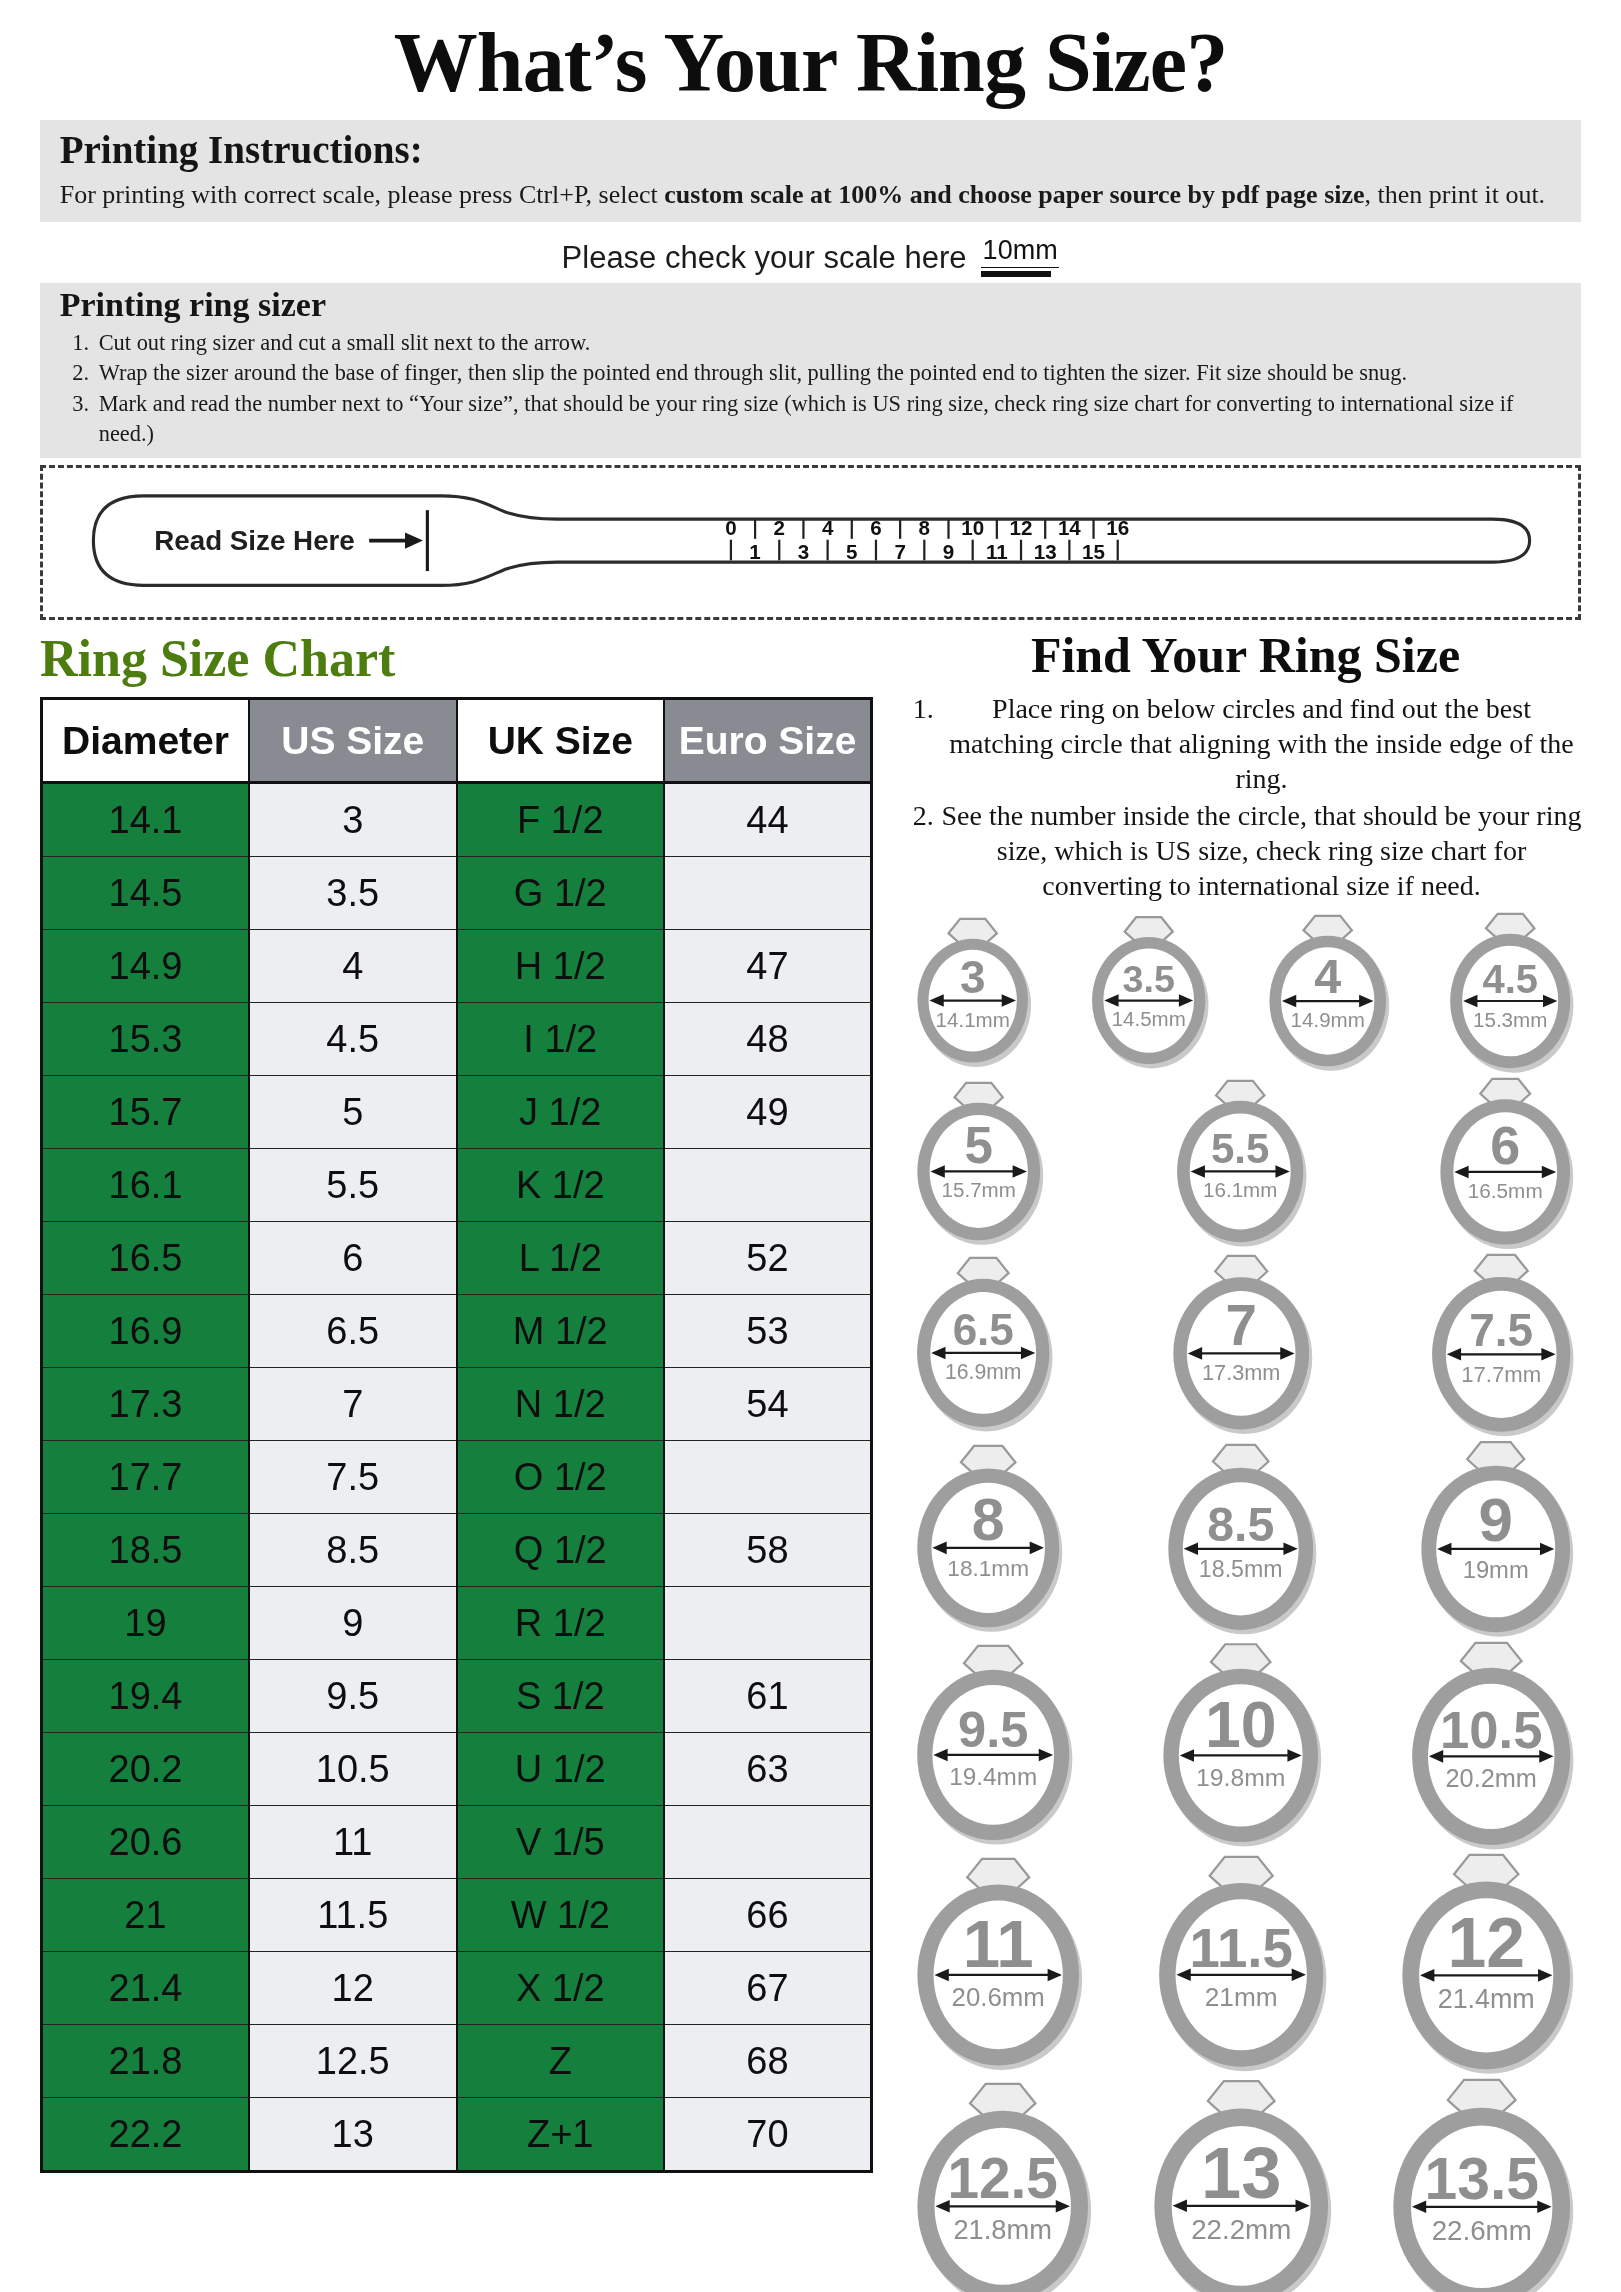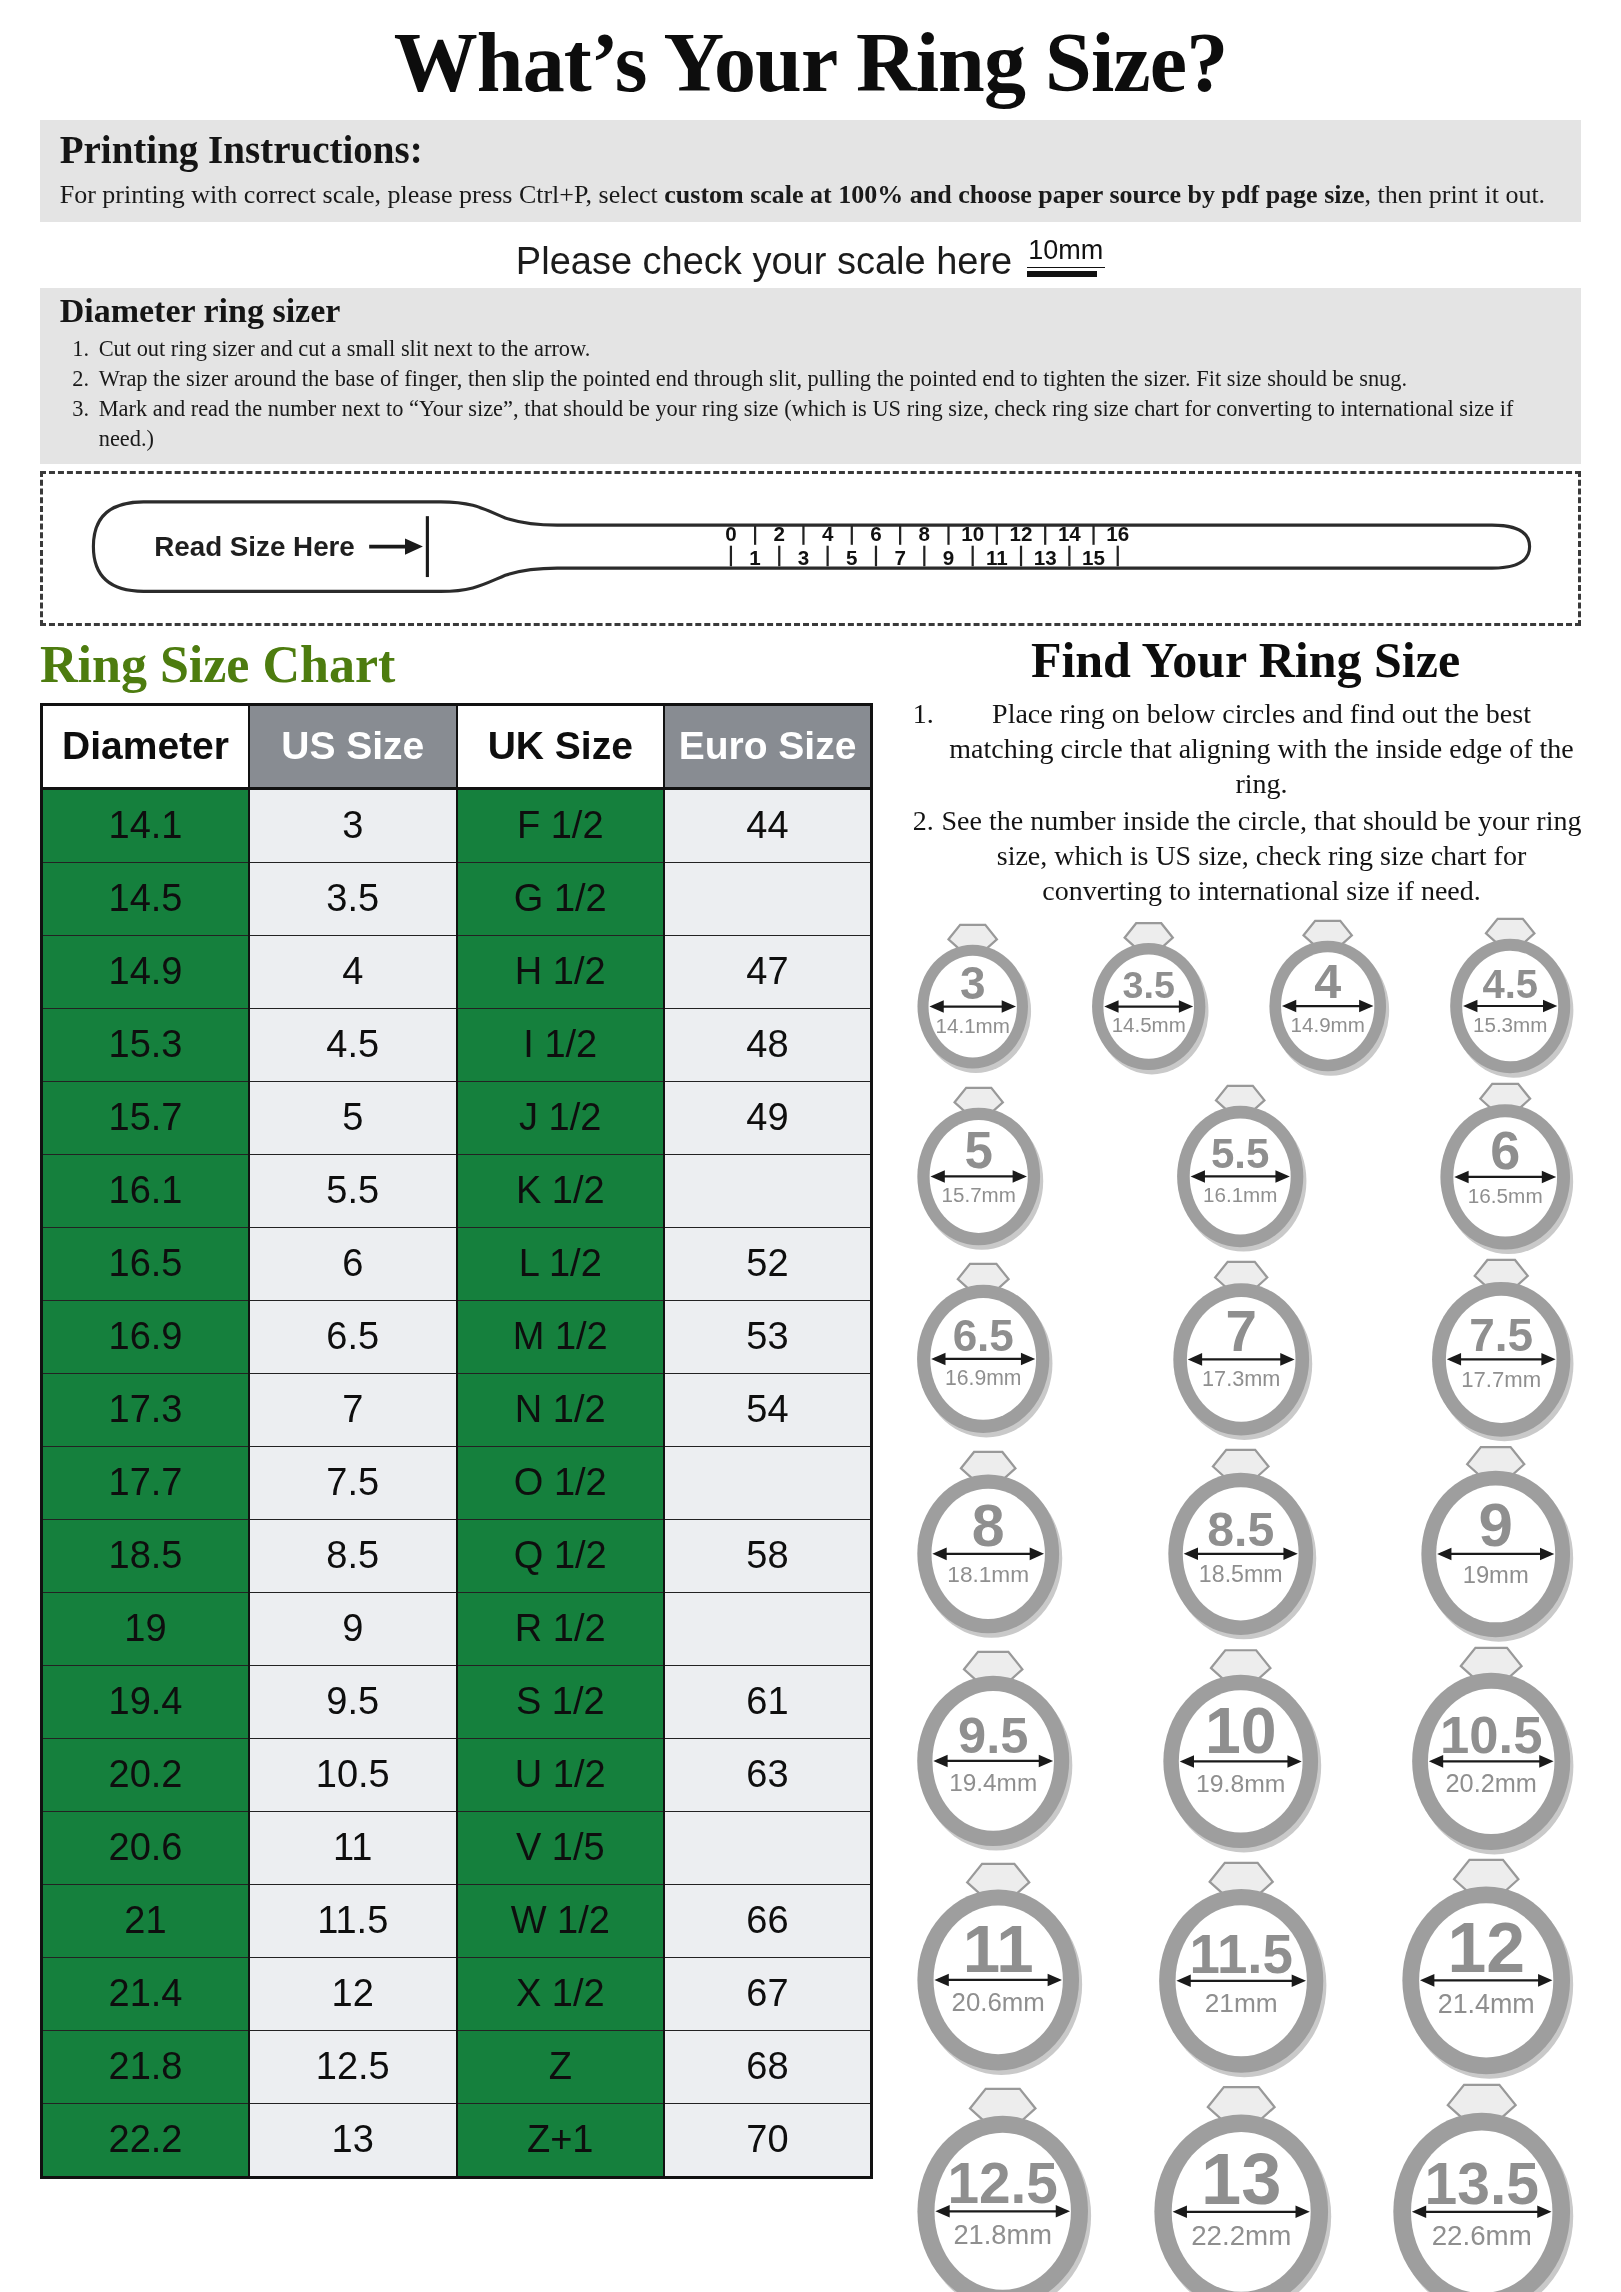--- a/index.html
+++ b/index.html
@@ -11,21 +11,21 @@
               letter-spacing:-0.9px;color:#0d0d0d;}
 
   
   .print-box{margin:9px 40px 0;background:var(--box_gray);padding:7.2px 19.7px 12.5px;}
   .print-box h2{margin:0;font-size:39px;font-weight:bold;color:#151515;}
   .print-box p{margin:7.2px 0 0;font-size:26px;color:#1a1a1a;}
   .print-box b{font-weight:bold;}
 
   
   .scale-row{display:flex;justify-content:center;align-items:flex-start;margin:12.5px 0 5.4px;}
-  .scale-label{font-family:"Liberation Sans","DejaVu Sans",sans-serif;font-size:38px;color:#1c1c1c;
+  .scale-label{font-family:"Liberation Sans","DejaVu Sans",sans-serif;font-size:31px;color:#1c1c1c;
                margin-top:5.4px;}
   .scale-unit{display:inline-flex;flex-direction:column;margin-left:14.3px;justify-content:space-between;}
   .scale-unit .mm-text{font-family:"Liberation Sans","DejaVu Sans",sans-serif;font-size:27px;color:#111;
                border-bottom:1.8px solid #111;padding:0 1.8px 0.9px;}
   .scale-unit .mm-bar{height:6.3px;background:#111;width:70px;margin-top:3.6px;}
 
   
   .sizer-box{margin:5.4px 40px 0;background:var(--box_gray);padding:3.6px 19.7px 9px;}
   .sizer-box h3{margin:0 0 3.6px;font-size:34px;font-weight:bold;color:#151515;}
   .sizer-box ol{margin:0;padding:0;list-style:none;}
@@ -89,21 +89,21 @@
 
   <div class="scale-row">
     <span class="scale-label">Please check your scale here</span>
     <span class="scale-unit">
       <span class="mm-text">10mm</span>
       <span class="mm-bar"></span>
     </span>
   </div>
 
   <div class="sizer-box">
-    <h3>Diameter ring sizer</h3>
+    <h3>Printing ring sizer</h3>
     <ol>
         <li>
           <span class="num">1.</span>
           <span class="txt">Cut out ring sizer and cut a small slit next to the arrow.</span>
         </li>
         <li>
           <span class="num">2.</span>
           <span class="txt">Wrap the sizer around the base of finger, then slip the pointed end through slit, pulling the pointed end to tighten the sizer. Fit size should be snug.</span>
         </li>
         <li>

